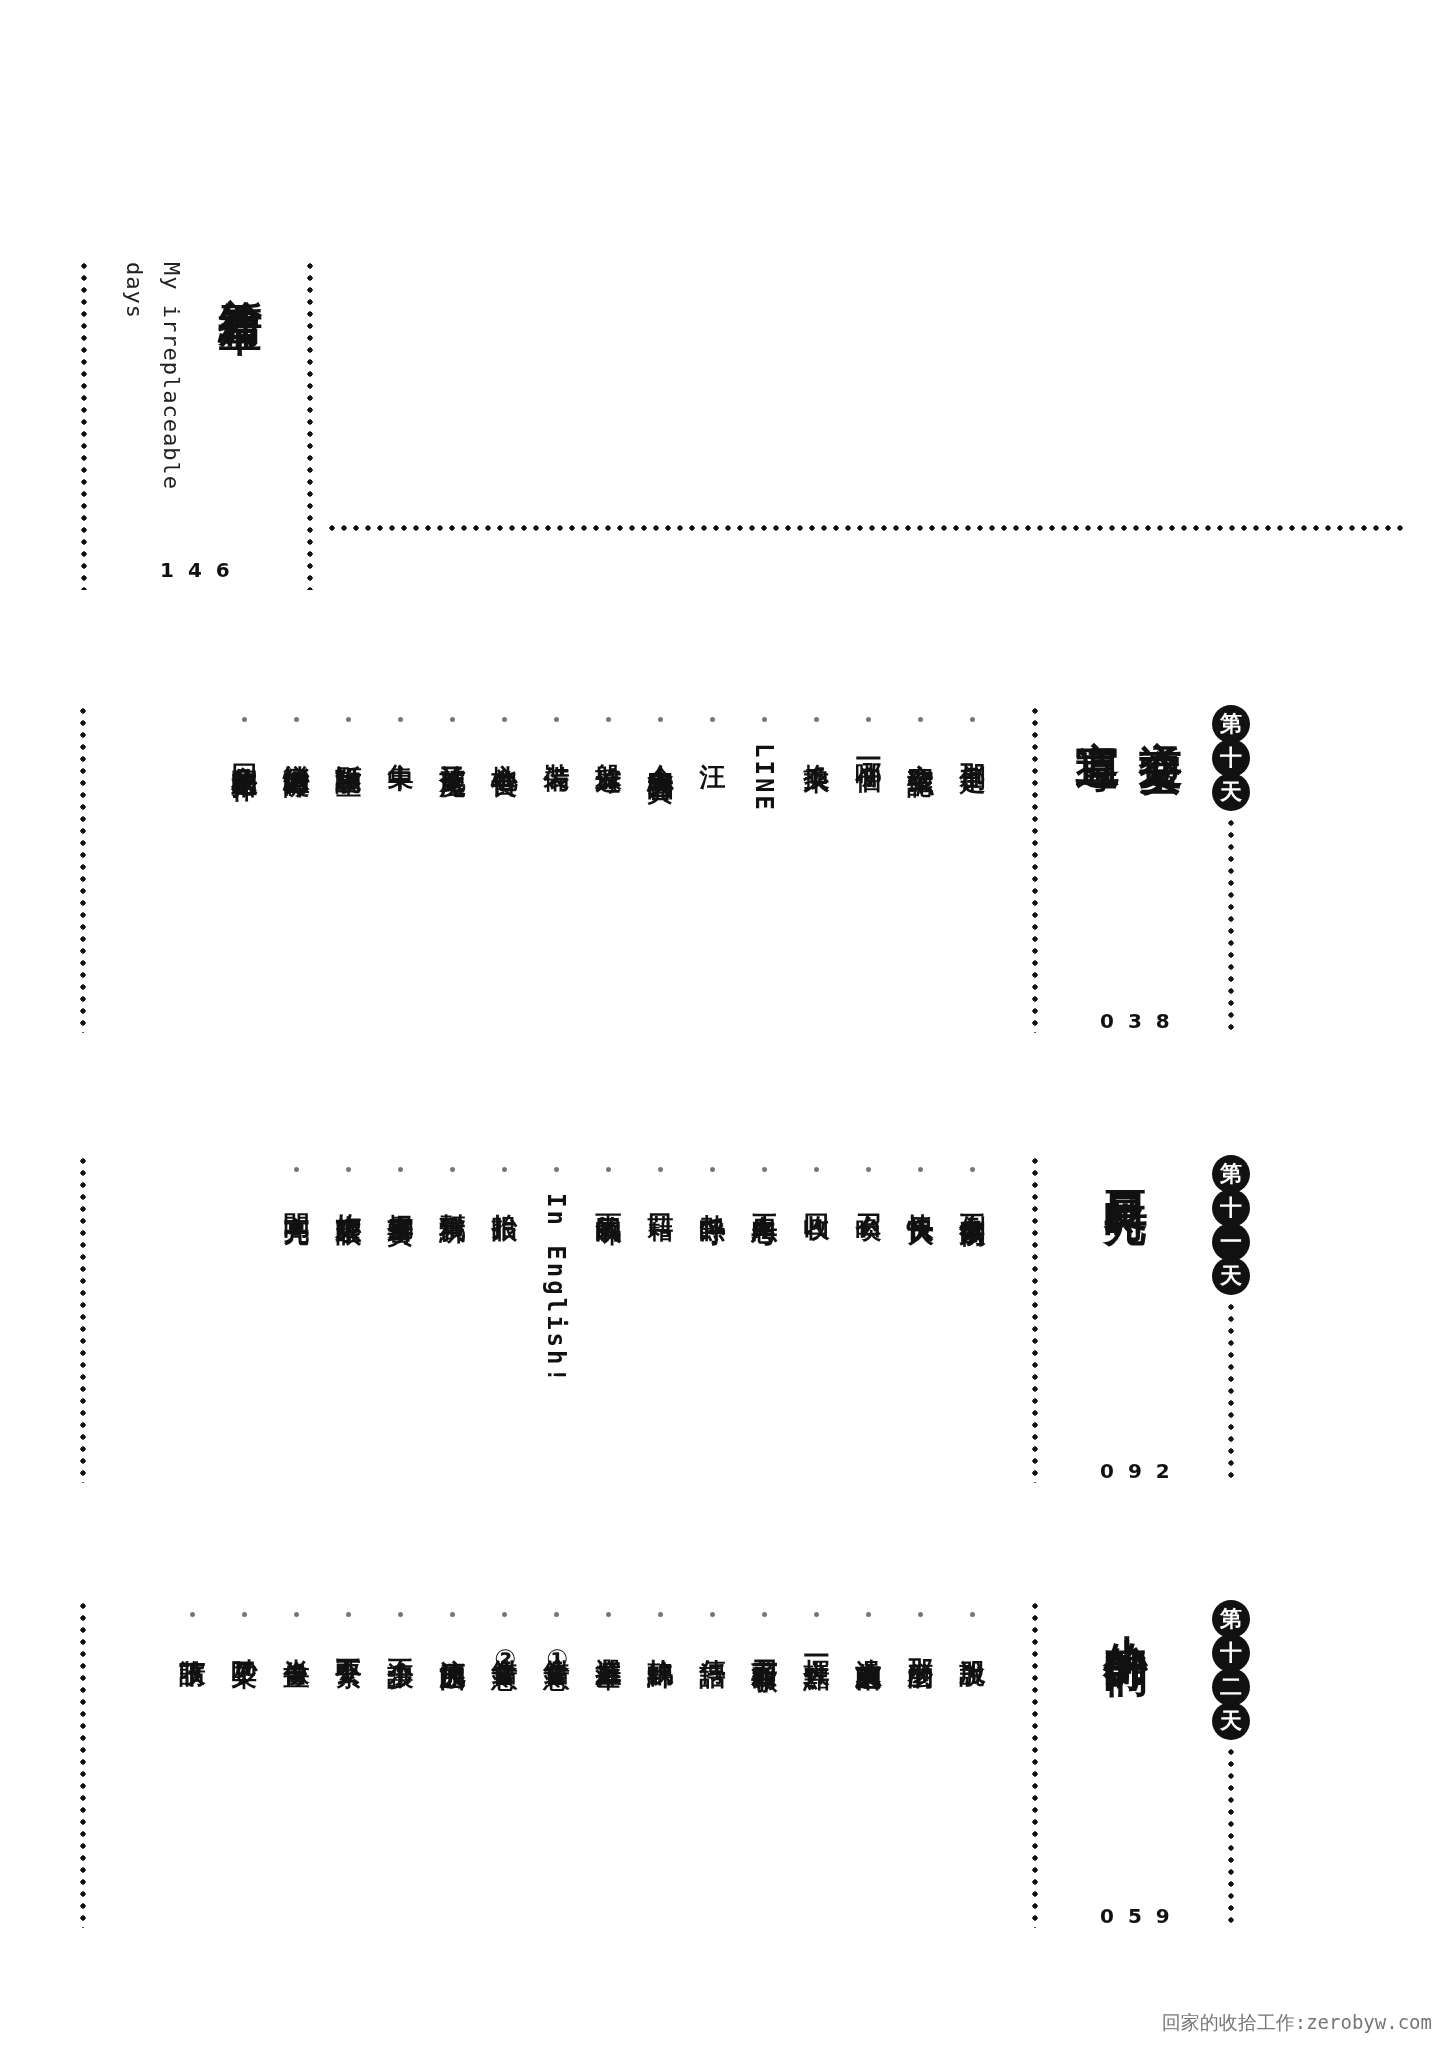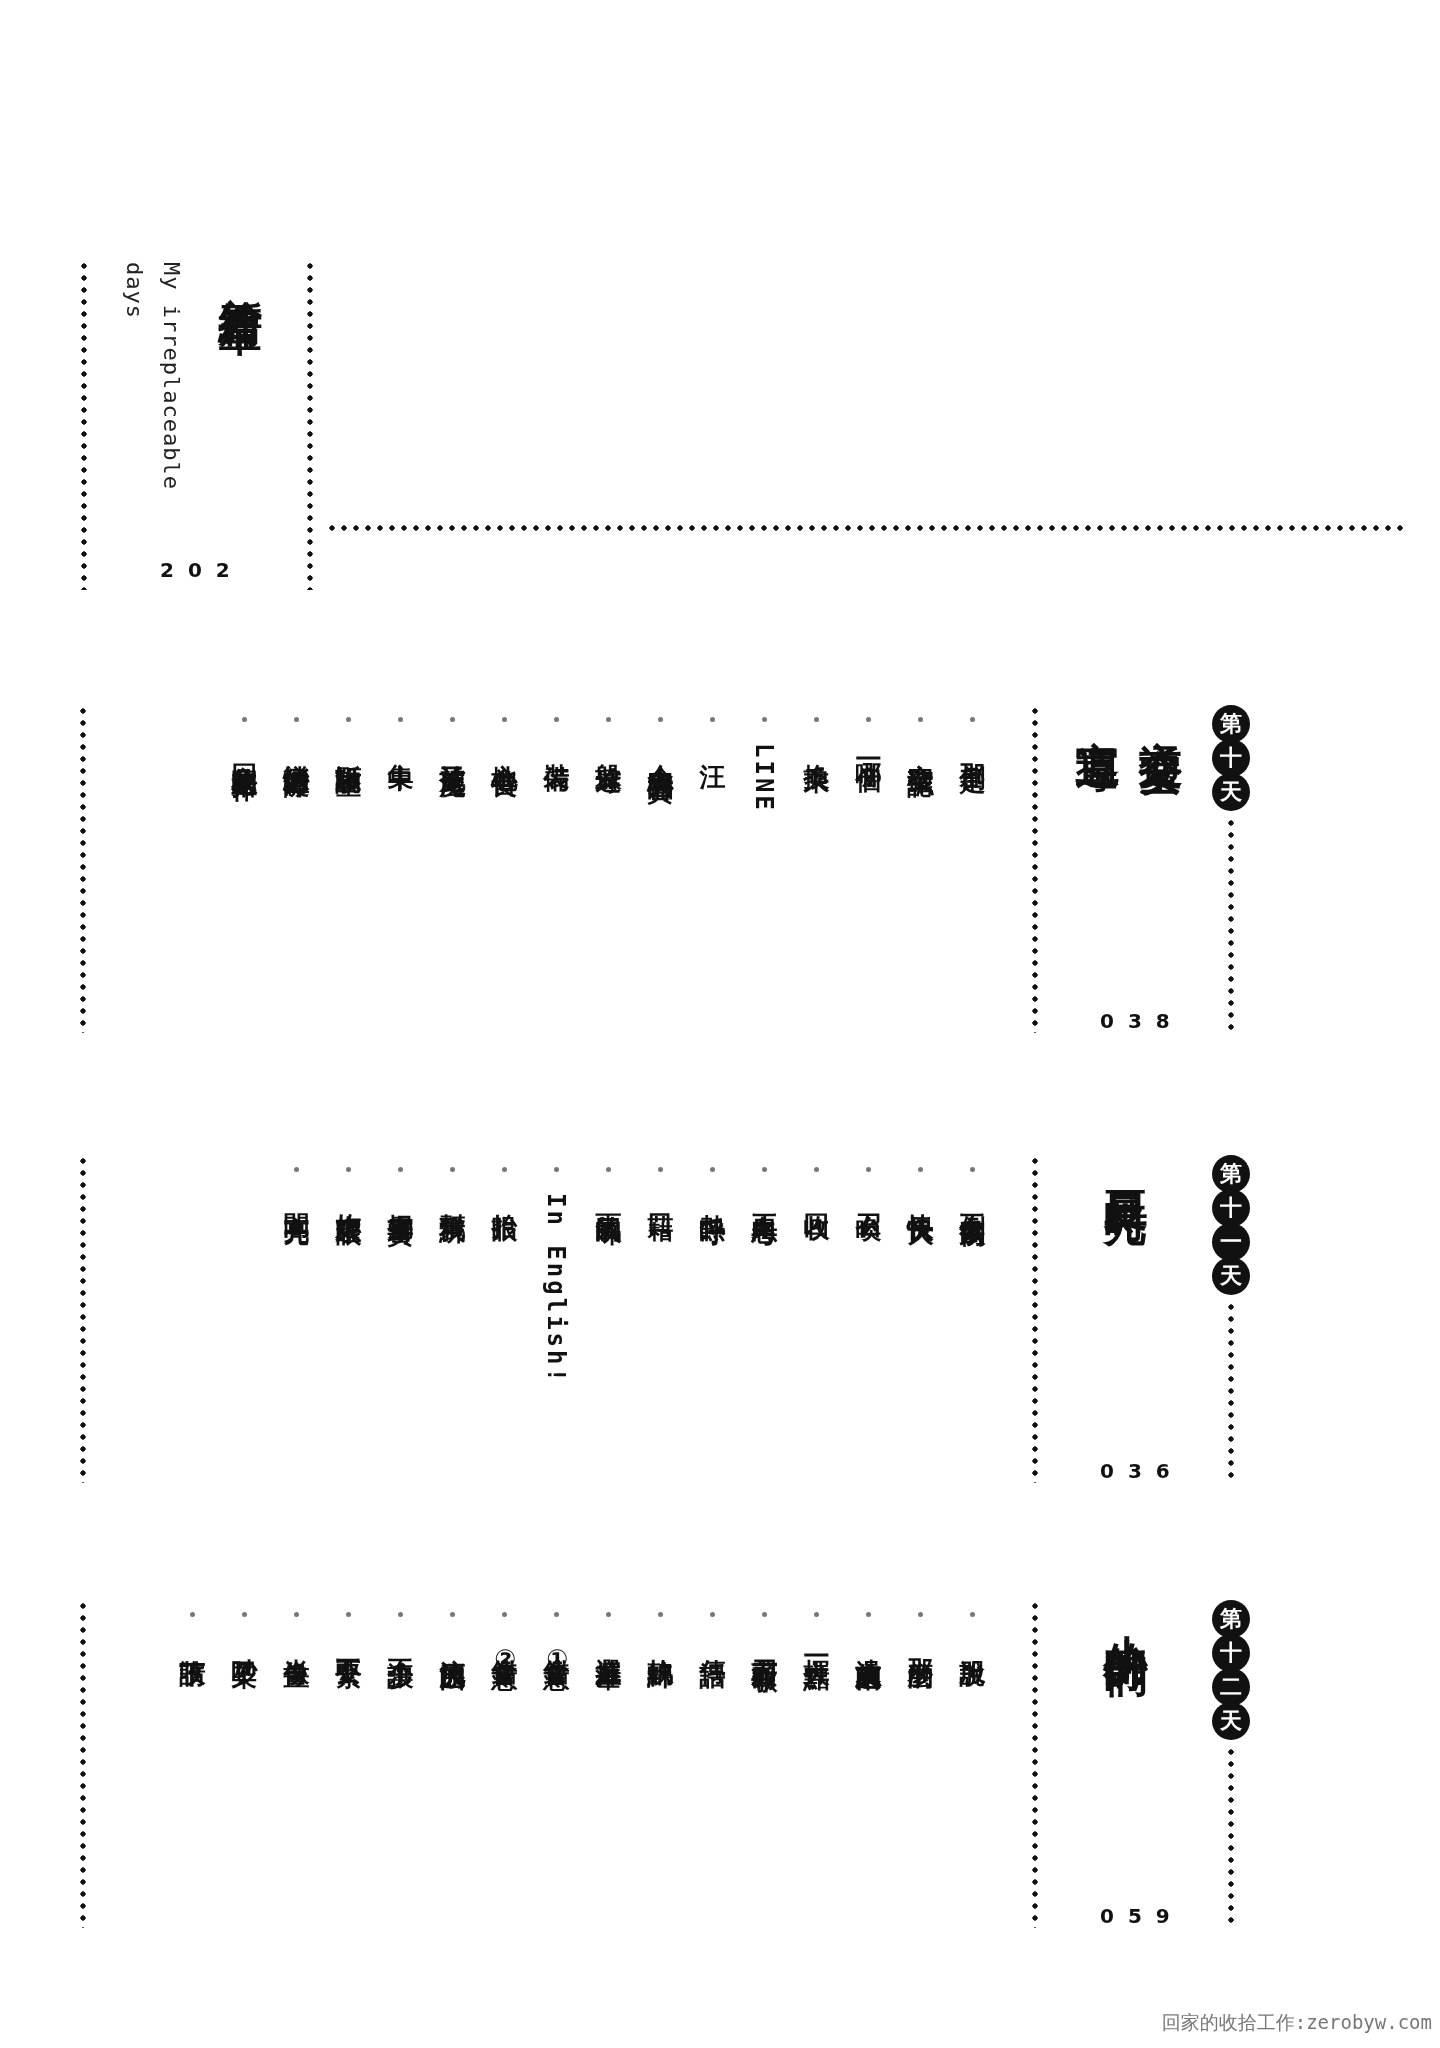--- a/index.html
+++ b/index.html
@@ -45,21 +45,21 @@
   .watermark { position: absolute; right: 8px; bottom: 12px; font-family: "DejaVu Sans Mono", monospace; font-size: 19px; color: #777; }
 </style>
 </head>
 <body>
 
 <div class="vdots" style="left:81px; top:260px; height:330px;"></div>
 <div class="vdots" style="left:307px; top:260px; height:330px;"></div>
 <div class="vtext title-big" style="left:219px; top:262px;">新繪篇章</div>
 <div class="vtext-rot eng" style="left:160px; top:262px;">My irreplaceable</div>
 <div class="vtext-rot eng" style="left:123px; top:262px;">days</div>
-<div class="pageno" style="left:160px; top:558px;">202</div>
+<div class="pageno" style="left:160px; top:558px;">146</div>
 
 <div class="hdots" style="left:326px; top:525px; width:1080px;"></div>
 
 <div id="chapters">
     <div>
       <div class="vdots" style="left:80px; top:705px; height:328px;"></div>
       <div class="vdots" style="left:1032px; top:705px; height:328px;"></div>
       <div class="vdots" style="left:1228px; top:817px; height:216px;"></div>
       <div class="badge" style="left:1212px; top:705px;">
         <span>第</span>
@@ -134,21 +134,21 @@
       <div class="vdots" style="left:80px; top:1155px; height:328px;"></div>
       <div class="vdots" style="left:1032px; top:1155px; height:328px;"></div>
       <div class="vdots" style="left:1228px; top:1301px; height:182px;"></div>
       <div class="badge" style="left:1212px; top:1155px;">
         <span>第</span>
         <span>十</span>
         <span>一</span>
         <span>天</span>
       </div>
       <div class="vtext title-big" style="left:1104px; top:1155px;">夏日時光</div>
-      <div class="pageno" style="left:1100px; top:1459px;">036</div>
+      <div class="pageno" style="left:1100px; top:1459px;">092</div>
       <div class="item" style="left:958px; top:1167px; height:308px;">
         <div class="bullet"></div>
         <div class="label">不倒翁跌倒了</div>
       </div>
       <div class="item" style="left:906px; top:1167px; height:308px;">
         <div class="bullet"></div>
         <div class="label">快快長大</div>
       </div>
       <div class="item" style="left:854px; top:1167px; height:308px;">
         <div class="bullet"></div>

